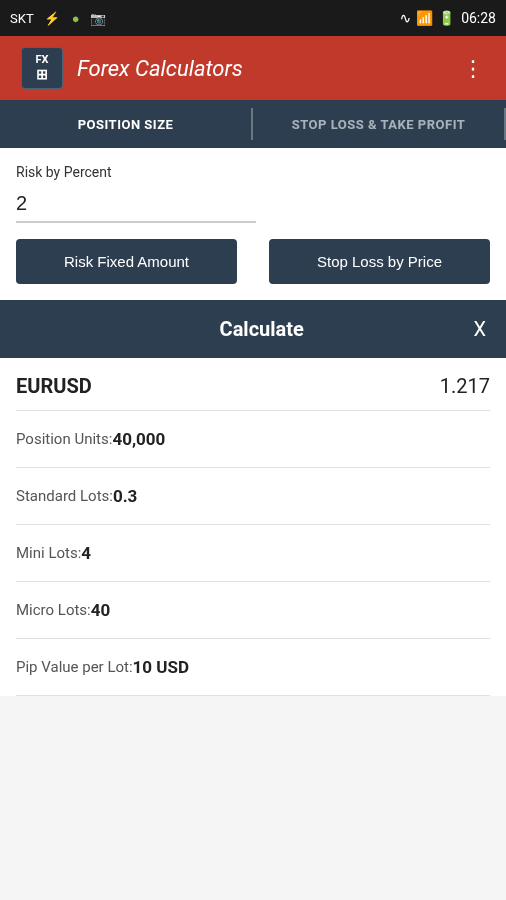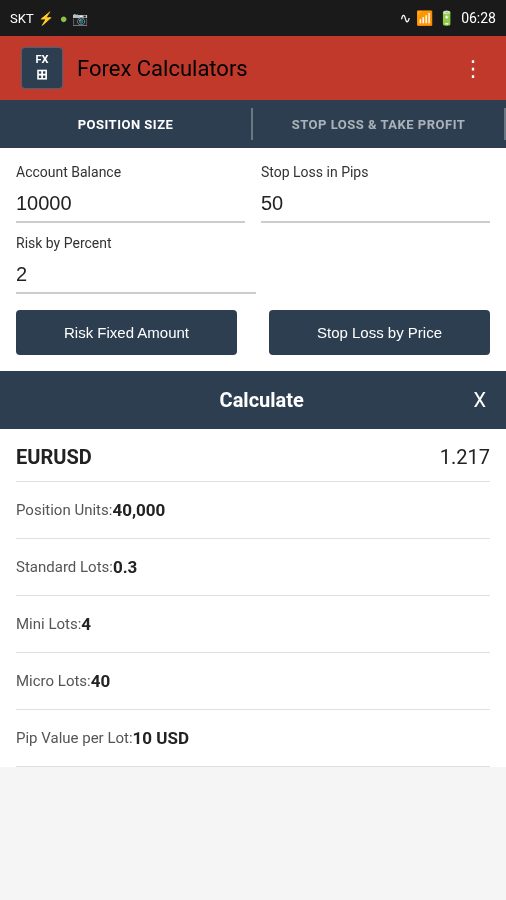--- a/index.html
+++ b/index.html
@@ -18,21 +18,21 @@
       display: flex;
       align-items: center;
       justify-content: space-between;
       padding: 0 10px;
       color: white;
       font-size: 13px;
     }
     .status-left {
       display: flex;
       align-items: center;
-      gap: 5px;
+      gap: 11px;
     }
     .status-right {
       display: flex;
       align-items: center;
       gap: 5px;
       font-size: 14px;
     }
 
     
     .app-bar {
@@ -59,23 +59,24 @@
       color: white;
       font-size: 11px;
       font-weight: bold;
       border: 1px solid #4a6278;
     }
     .app-icon-inner {
       text-align: center;
       line-height: 1.2;
     }
     .app-title {
-      color: #000000;
+      color: #ffffff;
       font-size: 22px;
       font-weight: 400;
+      font-style: italic;
     }
     .app-bar-menu {
       color: white;
       font-size: 22px;
       cursor: pointer;
       letter-spacing: 1px;
     }
 
     
     .tab-bar {
@@ -276,30 +277,20 @@
   </div>
   <div class="tab-divider"></div>
   <div class="tab inactive">
     <span>STOP LOSS &amp; TAKE PROFIT</span>
   </div>
   <div class="tab-end-line"></div>
 </div>
 
 <div class="content">
 
-  <div class="input-row">
-    <div class="input-group">
-      <span class="input-label">Account Balance</span>
-      <input class="input-field" type="text" value="10000" style="">
-    </div>
-    <div class="input-group">
-      <span class="input-label">Stop Loss in Pips</span>
-      <input class="input-field" type="text" value="50" style="">
-    </div>
-  </div>
 
   <div class="single-input-group">
     <span class="input-label">Risk by Percent</span>
     <input class="input-field" type="text" value="2" style="">
   </div>
 
   <div class="buttons-row">
     <button class="calc-btn">Risk Fixed Amount</button>
     <button class="calc-btn">Stop Loss by Price</button>
   </div>

